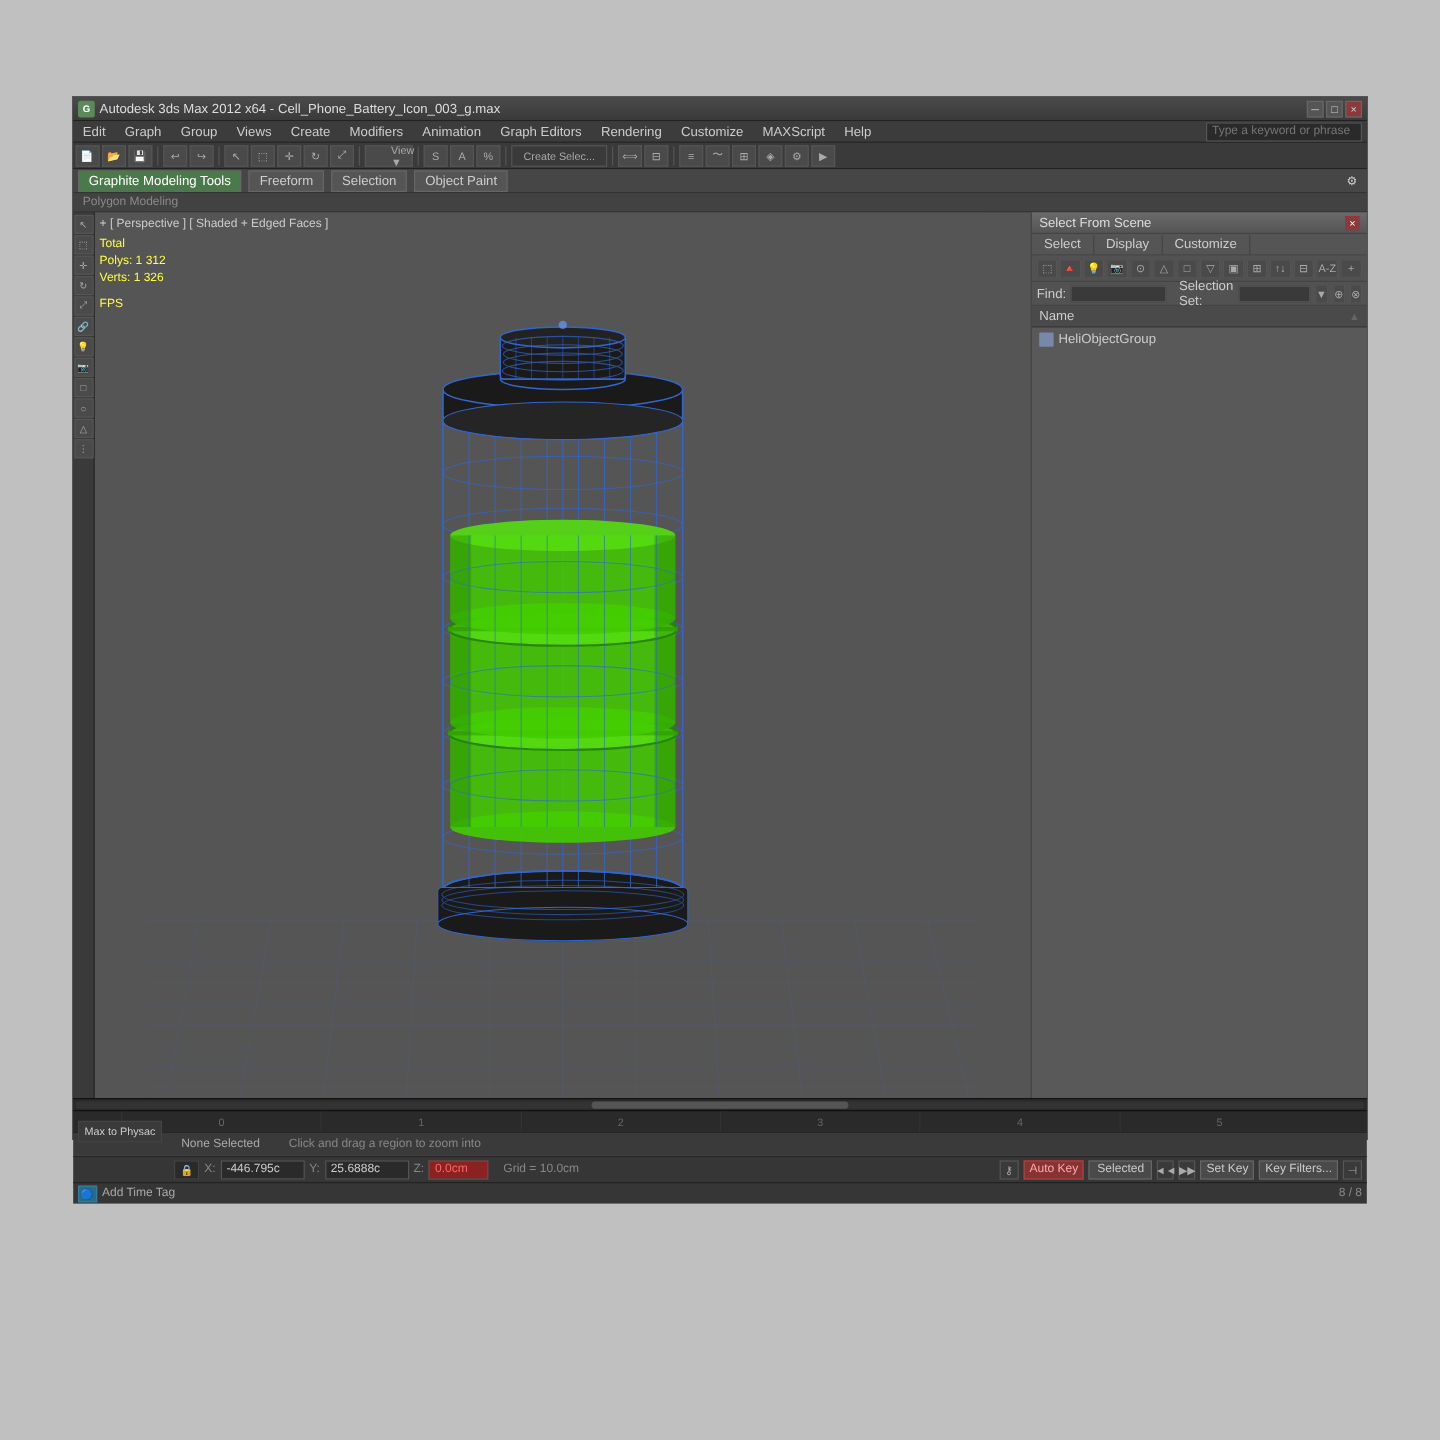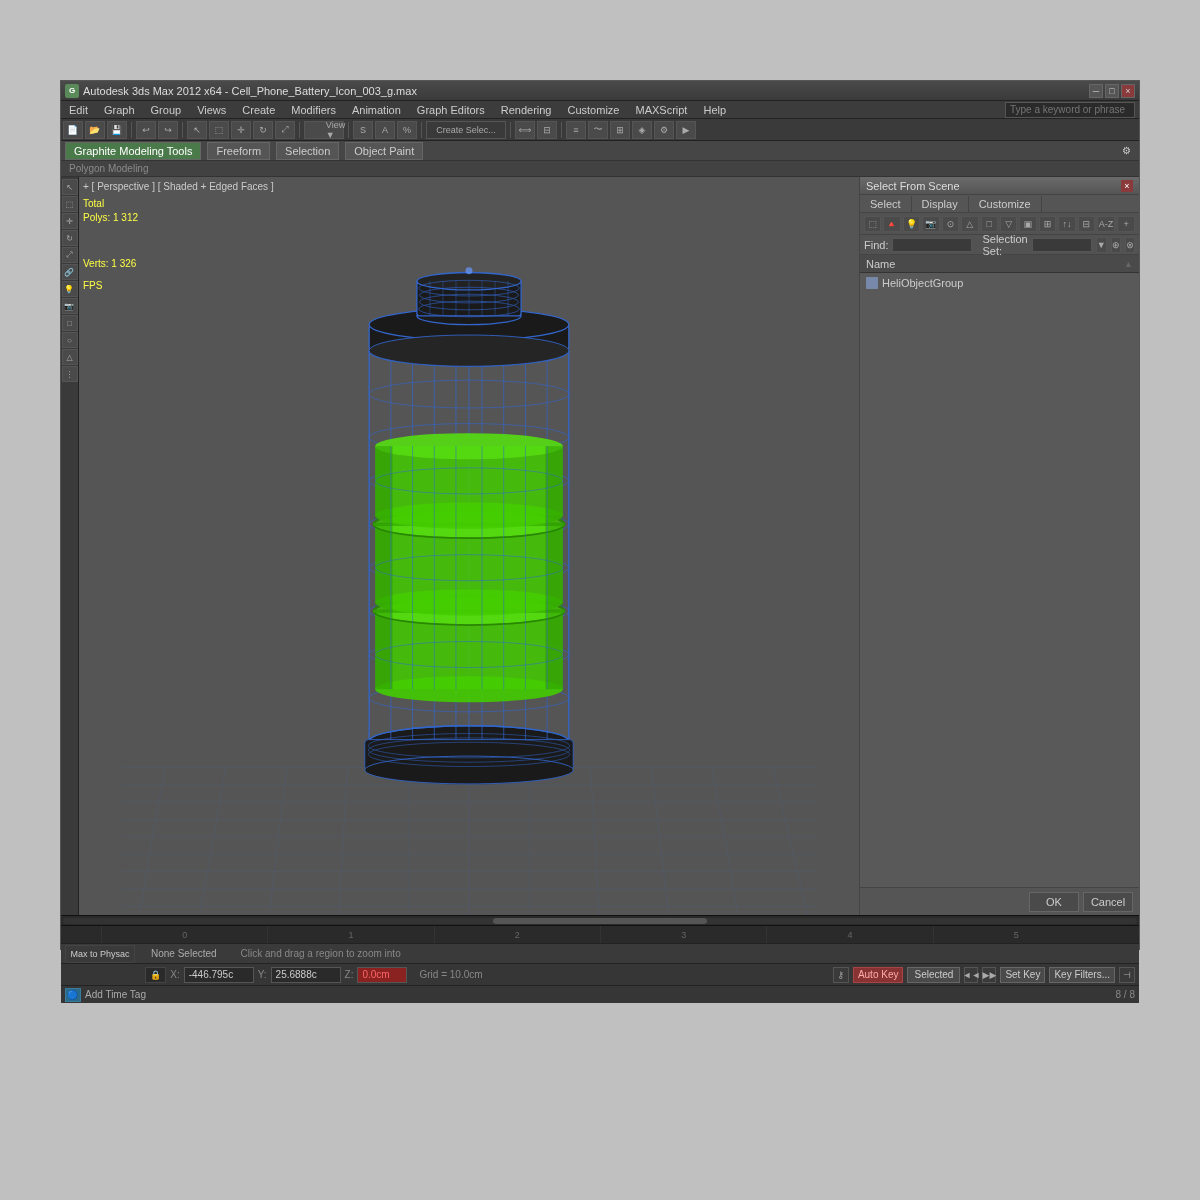--- a/index.html
+++ b/index.html
@@ -449,21 +449,21 @@
       font-size: 8px;
       display: flex;
       align-items: center;
       justify-content: center;
       cursor: pointer;
     }
 
     
     #bottom-left-panel {
       position: absolute;
-      bottom: 0;
+      bottom: 11px;
       left: 0;
       width: 60px;
       height: 20px;
       background: #3a3a3a;
       border-right: 1px solid #444;
       border-top: 1px solid #444;
       display: flex;
       align-items: center;
       justify-content: center;
     }
@@ -585,21 +585,21 @@
     <div id="viewport">
 
       <div id="vp-bracket">+ [ Perspective ] [ Shaded + Edged Faces ]</div>
 
       <div id="stats">
         <div style="color:#ffff44;">Total</div>
         <div style="color:#ffff44;">
           <span>Polys:</span>
           <span>1 312</span>
         </div>
-        <div style="color:#ffff44;margin-top:32px;">
+        <div style="color:#ffff44;">
           <span>Verts:</span>
           <span>1 326</span>
         </div>
         <div style="color:#ffff44; margin-top:8px;">
           <span>FPS</span>
         </div>
       </div>
 
       <svg class="battery-svg" viewBox="0 0 800 850" xmlns="http://www.w3.org/2000/svg" style="position:absolute; top:0; left:0; width:100%; height:100%;">
 
@@ -791,24 +791,20 @@
       </div>
 
       <div id="object-list">
         <div class="object-item">
           <div class="object-icon" style="background:#7788aa; width:12px; height:12px; border-radius:1px;">
           </div>
           <span class="object-name">HeliObjectGroup</span>
         </div>
       </div>
 
-      <div id="panel-buttons">
-        <div class="dialog-btn">OK</div>
-        <div class="dialog-btn">Cancel</div>
-      </div>
     </div>
   </div>
 
   <div id="h-scrollbar" style="height:10px; background:#2a2a2a; border-top:1px solid #111; display:flex; align-items:center; padding:0 2px;">
     <div style="width:100%; height:6px; background:#333; border-radius:3px; position:relative;">
       <div style="position:absolute; left:40%; width:20%; height:6px; background:#555; border-radius:3px;"></div>
     </div>
   </div>
 
   <div id="timeline-bar">

